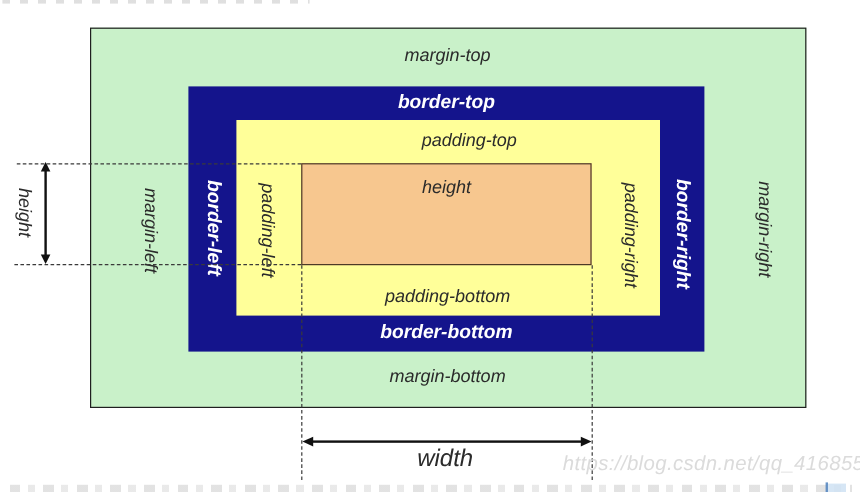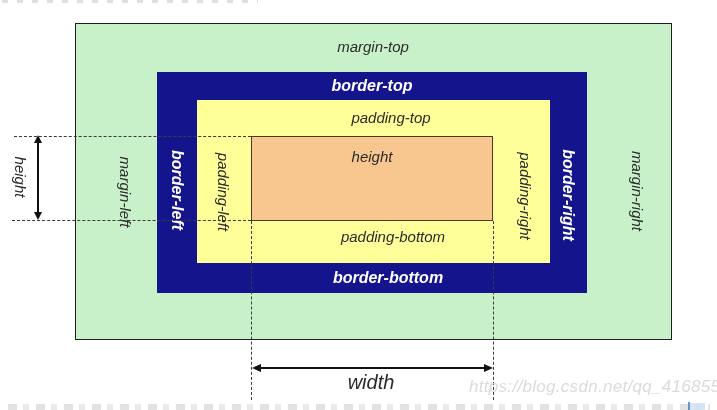--- a/index.html
+++ b/index.html
@@ -48,22 +48,23 @@
 
   <div class="abs margin-box"></div>
   <div class="abs border-box"></div>
   <div class="abs padding-box"></div>
   <div class="abs content-box"></div>
 
   <div class="abs lbl" style="left:373px;top:46px;">margin-top</div>
   <div class="abs lbl bold-white" style="left:372px;top:86px;">border-top</div>
   <div class="abs lbl" style="left:391px;top:117px;">padding-top</div>
   <div class="abs lbl" style="left:372px;top:156px;">height</div>
-  <div class="abs lbl" style="left:373px;top:236px;margin-left:20px;">padding-bottom</div>
-  <div class="abs lbl bold-white" style="left:388px;top:278px;">border-bottom</div>
+  <div class="abs lbl" style="left:373px;top:247px;">padding-bottom</div>
+  <div class="abs lbl bold-white" style="left:372px;top:278px;">border-bottom</div>
+  <div class="abs lbl" style="left:373px;top:314px;">margin-bottom</div>
 
   <div class="abs lbl lbl-v" style="left:125px;top:192px;">margin-left</div>
   <div class="abs lbl lbl-v bold-white" style="left:177px;top:190px;">border-left</div>
   <div class="abs lbl lbl-v" style="left:223px;top:192px;">padding-left</div>
   <div class="abs lbl lbl-v" style="left:525px;top:196px;">padding-right</div>
   <div class="abs lbl lbl-v bold-white" style="left:568px;top:195px;">border-right</div>
   <div class="abs lbl lbl-v" style="left:637px;top:191px;">margin-right</div>
 
   <div class="abs dash-h" style="left:14px;top:136px;width:237px;"></div>
   <div class="abs dash-h" style="left:12px;top:220px;width:239px;"></div>

